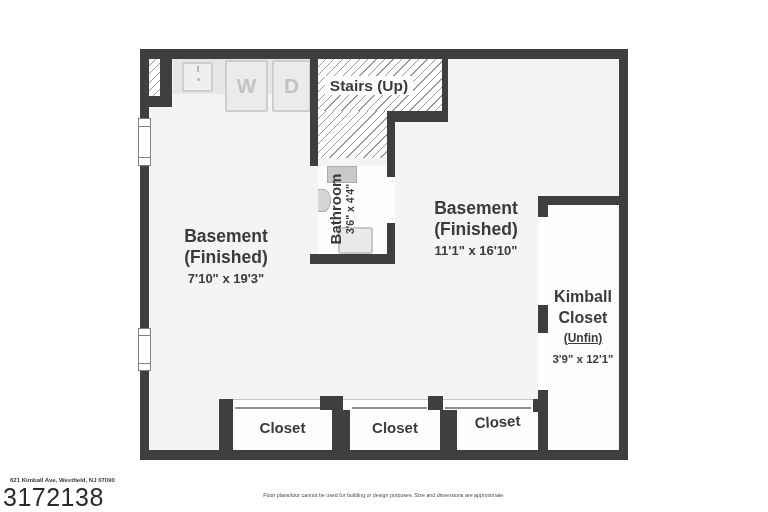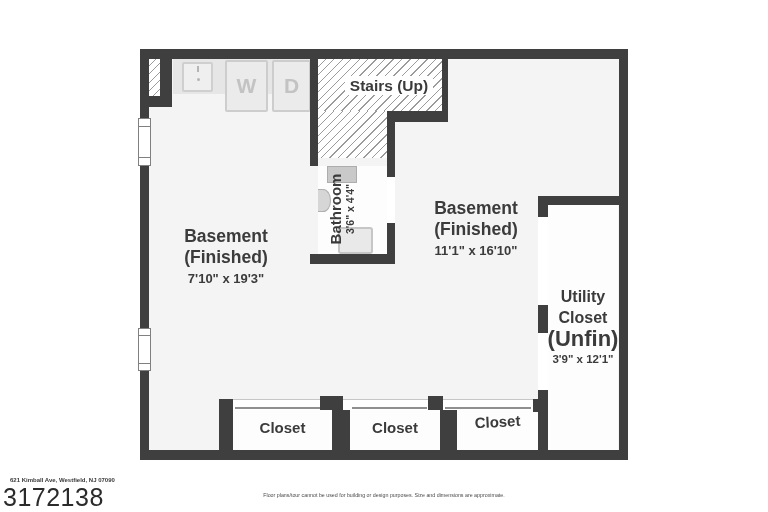--- a/index.html
+++ b/index.html
@@ -107,40 +107,40 @@
 
   <div class="window" style="left:138px;top:118px;width:13px;height:48px;">
     <span class="wline" style="top:7px;"></span>
     <span class="wline" style="bottom:7px;"></span>
   </div>
   <div class="window" style="left:138px;top:328px;width:13px;height:43px;">
     <span class="wline" style="top:6px;"></span>
     <span class="wline" style="bottom:6px;"></span>
   </div>
 
-  <div class="stairs-label-wrap" style="left:324px;top:77px;width:130px;">
+  <div class="stairs-label-wrap" style="left:304px;top:77px;width:130px;">
     <span>Stairs (Up)</span>
   </div>
 
   <div class="room-label" style="left:150px;top:226px;width:152px;">
     <div class="room-name">Basement</div>
     <div class="room-name">(Finished)</div>
     <div class="room-dims">7'10" x 19'3"</div>
   </div>
 
   <div class="room-label" style="left:399px;top:198px;width:154px;">
     <div class="room-name">Basement</div>
     <div class="room-name">(Finished)</div>
     <div class="room-dims">11'1" x 16'10"</div>
   </div>
 
   <div class="room-label" style="left:545px;top:286px;width:76px;line-height:21px;">
-    <div style="font-size:16px;">Utility</div>
+    <div style="font-size:16px;">Kimball</div>
     <div style="font-size:16px;">Closet</div>
-    <div style="font-size:22px;">(Unfin)</div>
+    <div style="font-size:12px;text-decoration:underline;">(Unfin)</div>
     <div style="font-size:11.5px;line-height:16px;margin-top:2px;">3'9" x 12'1"</div>
   </div>
 
   <div class="bath-label" style="left:299px;top:190px;width:94px;height:38px;">
     <div class="l1">Bathroom</div>
     <div class="l2">3'6" x 4'4"</div>
   </div>
 
   <div class="closet-label" style="left:233px;top:419px;width:99px;">Closet</div>
   <div class="closet-label" style="left:350px;top:419px;width:90px;">Closet</div>

